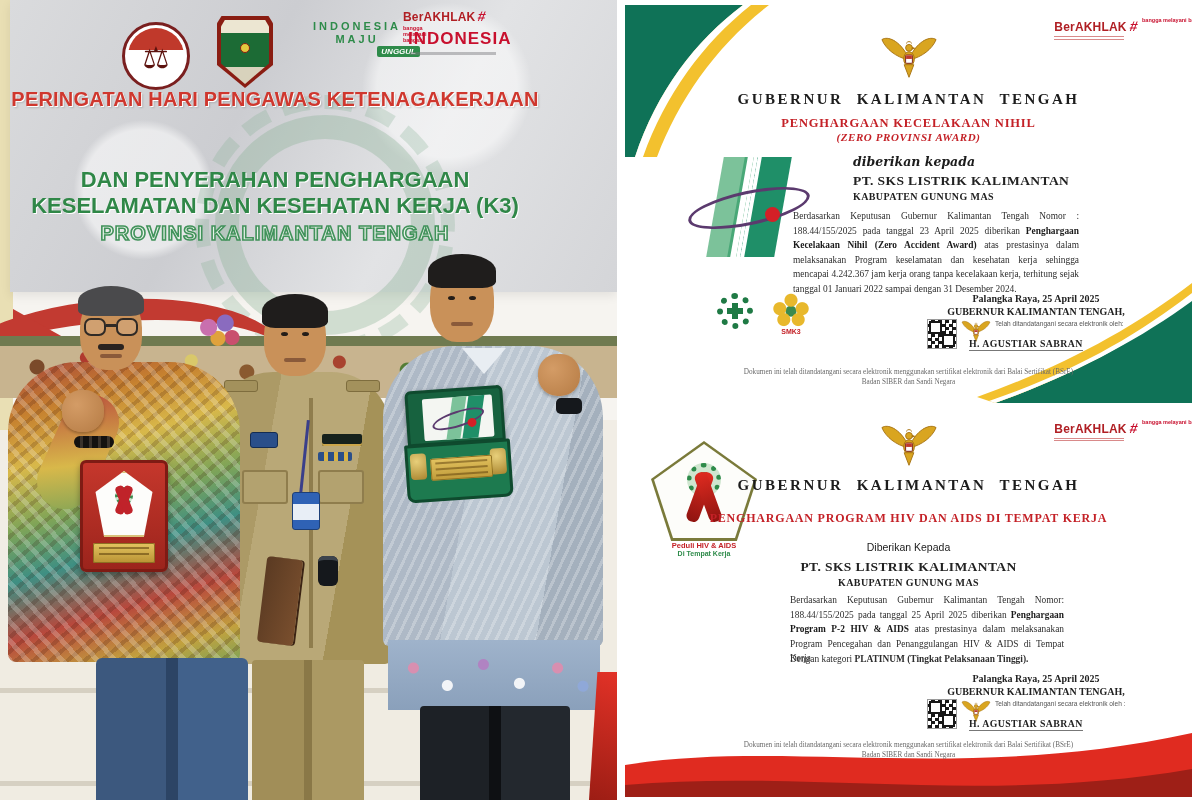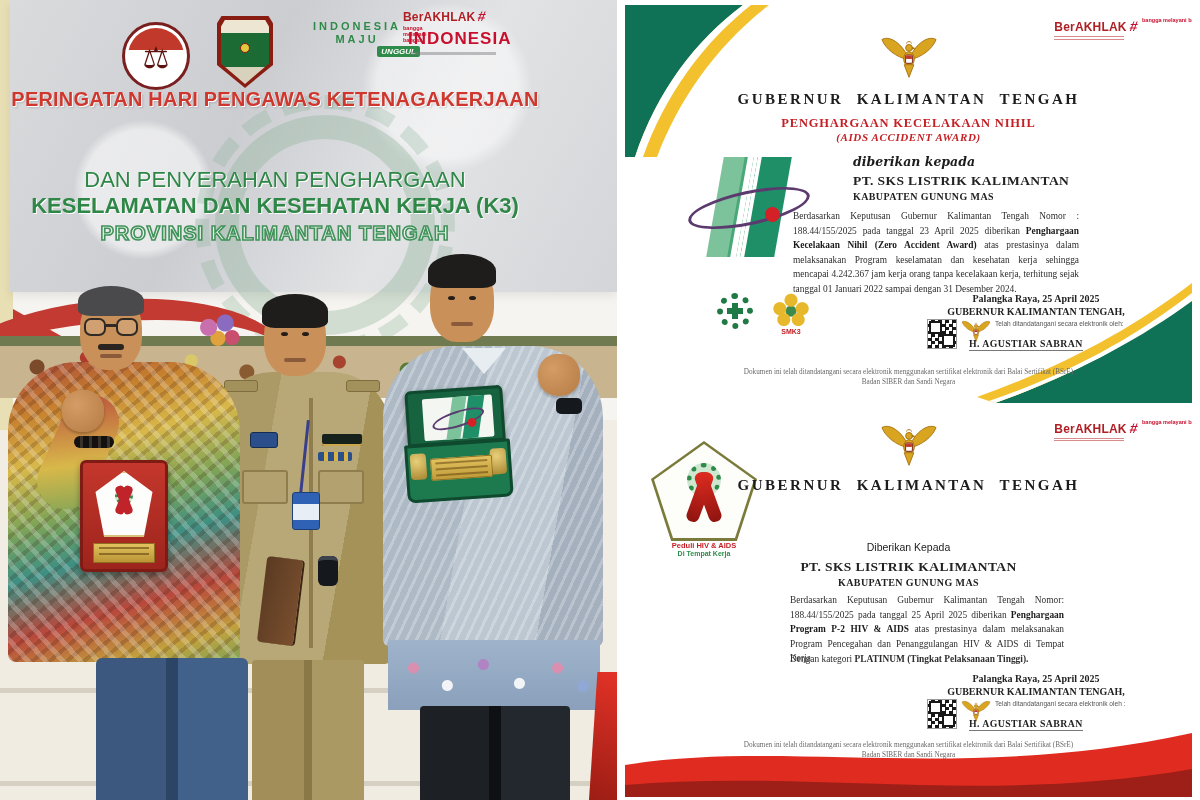--- a/index.html
+++ b/index.html
@@ -59,21 +59,21 @@
     background:rgba(120,120,125,.45)}
 
   .banner-title{position:absolute;left:0;top:88px;width:530px;text-align:center;
     font-size:20px;font-weight:800;color:#cf372e;letter-spacing:.2px;
     text-shadow:1px 1px 0 #fff,2px 2px 2px rgba(0,0,0,.15)}
   .ke77{position:absolute;left:0;top:104px;width:530px;text-align:center;
     font-family:"DejaVu Sans",sans-serif;font-size:54px;font-weight:900;font-style:italic;
     color:#ef8b2a;letter-spacing:3px;-webkit-text-stroke:2px #fff;
     text-shadow:0 4px 1px rgba(168,62,26,.45)}
   .bgreen1{position:absolute;left:0;top:167px;width:530px;text-align:center;font-size:22px;
-    font-weight:400;color:#2f8747;text-shadow:1px 1px 0 #fff;letter-spacing:0}
+    font-weight:700;color:#2f8747;text-shadow:1px 1px 0 #fff;letter-spacing:0}
   .bgreen2{position:absolute;left:0;top:193px;width:530px;text-align:center;font-size:22px;
     font-weight:900;color:#2f8747;text-shadow:1px 1px 0 #fff}
   .bgreen3{position:absolute;left:0;top:222px;width:530px;text-align:center;font-size:20px;
     font-weight:900;color:#e9f2ea;-webkit-text-stroke:1.6px #41925a;letter-spacing:1px}
   .bgreen4{position:absolute;left:0;top:248px;width:530px;text-align:center;font-size:20px;
     font-weight:900;color:#e9f2ea;-webkit-text-stroke:1.6px #41925a;letter-spacing:1px}
 
   
   .red-band{position:absolute;left:0;top:282px;width:617px;height:70px;overflow:hidden}
   .red-arc{position:absolute;border-radius:50%;border-top:22px solid #c23a31}
@@ -486,21 +486,21 @@
         <span class="brand-tag">bangga melayani bangsa</span>
         <div class="brand-lines"></div>
       </div>
 
       <svg class="garuda-big" style="top:26px" viewBox="0 0 120 100">
           <use href="#garuda-sym"></use>
         </svg>
 
       <div class="c-header" style="top:86px">GUBERNUR KALIMANTAN TENGAH</div>
       <div class="c-award" style="top:111px">PENGHARGAAN KECELAKAAN NIHIL</div>
-      <div class="c-award-sub" style="top:126px">(AIDS ACCIDENT AWARD)</div>
+      <div class="c-award-sub" style="top:126px">(ZERO PROVINSI AWARD)</div>
 
       <div class="za-logo">
         <div class="za-l"></div>
         <div class="za-r"></div>
         <div class="za-orbit"></div>
         <div class="za-dot"></div>
       </div>
       <div class="mini-gear"></div>
       <div class="smk3-logo">
         <div class="smk3-txt">SMK3</div>
@@ -548,20 +548,21 @@
           <div class="l1">Peduli HIV &amp; AIDS</div>
           <div class="l2">Di Tempat Kerja</div>
         </div>
       </div>
 
       <svg class="garuda-big" style="top:12px" viewBox="0 0 120 100">
           <use href="#garuda-sym"></use>
         </svg>
 
       <div class="c-header" style="top:70px">GUBERNUR KALIMANTAN TENGAH</div>
+      <div class="c-award" style="top:104px;font-size:12px">PENGHARGAAN PROGRAM HIV DAN AIDS DI TEMPAT KERJA</div>
 
       <div class="c-salut2" style="left:0;top:134px;width:100%;text-align:center">Diberikan Kepada</div>
       <div class="c-recipient" style="left:0;top:152px;width:100%;text-align:center">PT. SKS LISTRIK KALIMANTAN</div>
       <div class="c-recipient-sub" style="left:0;top:170px;width:100%;text-align:center">KABUPATEN GUNUNG MAS</div>
 
       <div class="c-body" style="left:165px;top:186px;width:274px"><span>Berdasarkan Keputusan Gubernur Kalimantan Tengah Nomor: 188.44/155/2025 pada tanggal 25 April 2025 diberikan </span><b>Penghargaan Program P-2 HIV &amp; AIDS</b><span> atas prestasinya dalam melaksanakan Program Pencegahan dan Penanggulangan HIV &amp; AIDS di Tempat Kerja</span></div>
       <div class="c-category" style="left:165px;top:247px;width:274px"><span>Dengan kategori </span><b>PLATINUM (Tingkat Pelaksanaan Tinggi).</b></div>
 
       <div class="c-placedate" style="left:296px;top:266px">Palangka Raya, 25 April 2025</div>
       <div class="c-signer-title" style="left:296px;top:279px">GUBERNUR KALIMANTAN TENGAH,</div>

